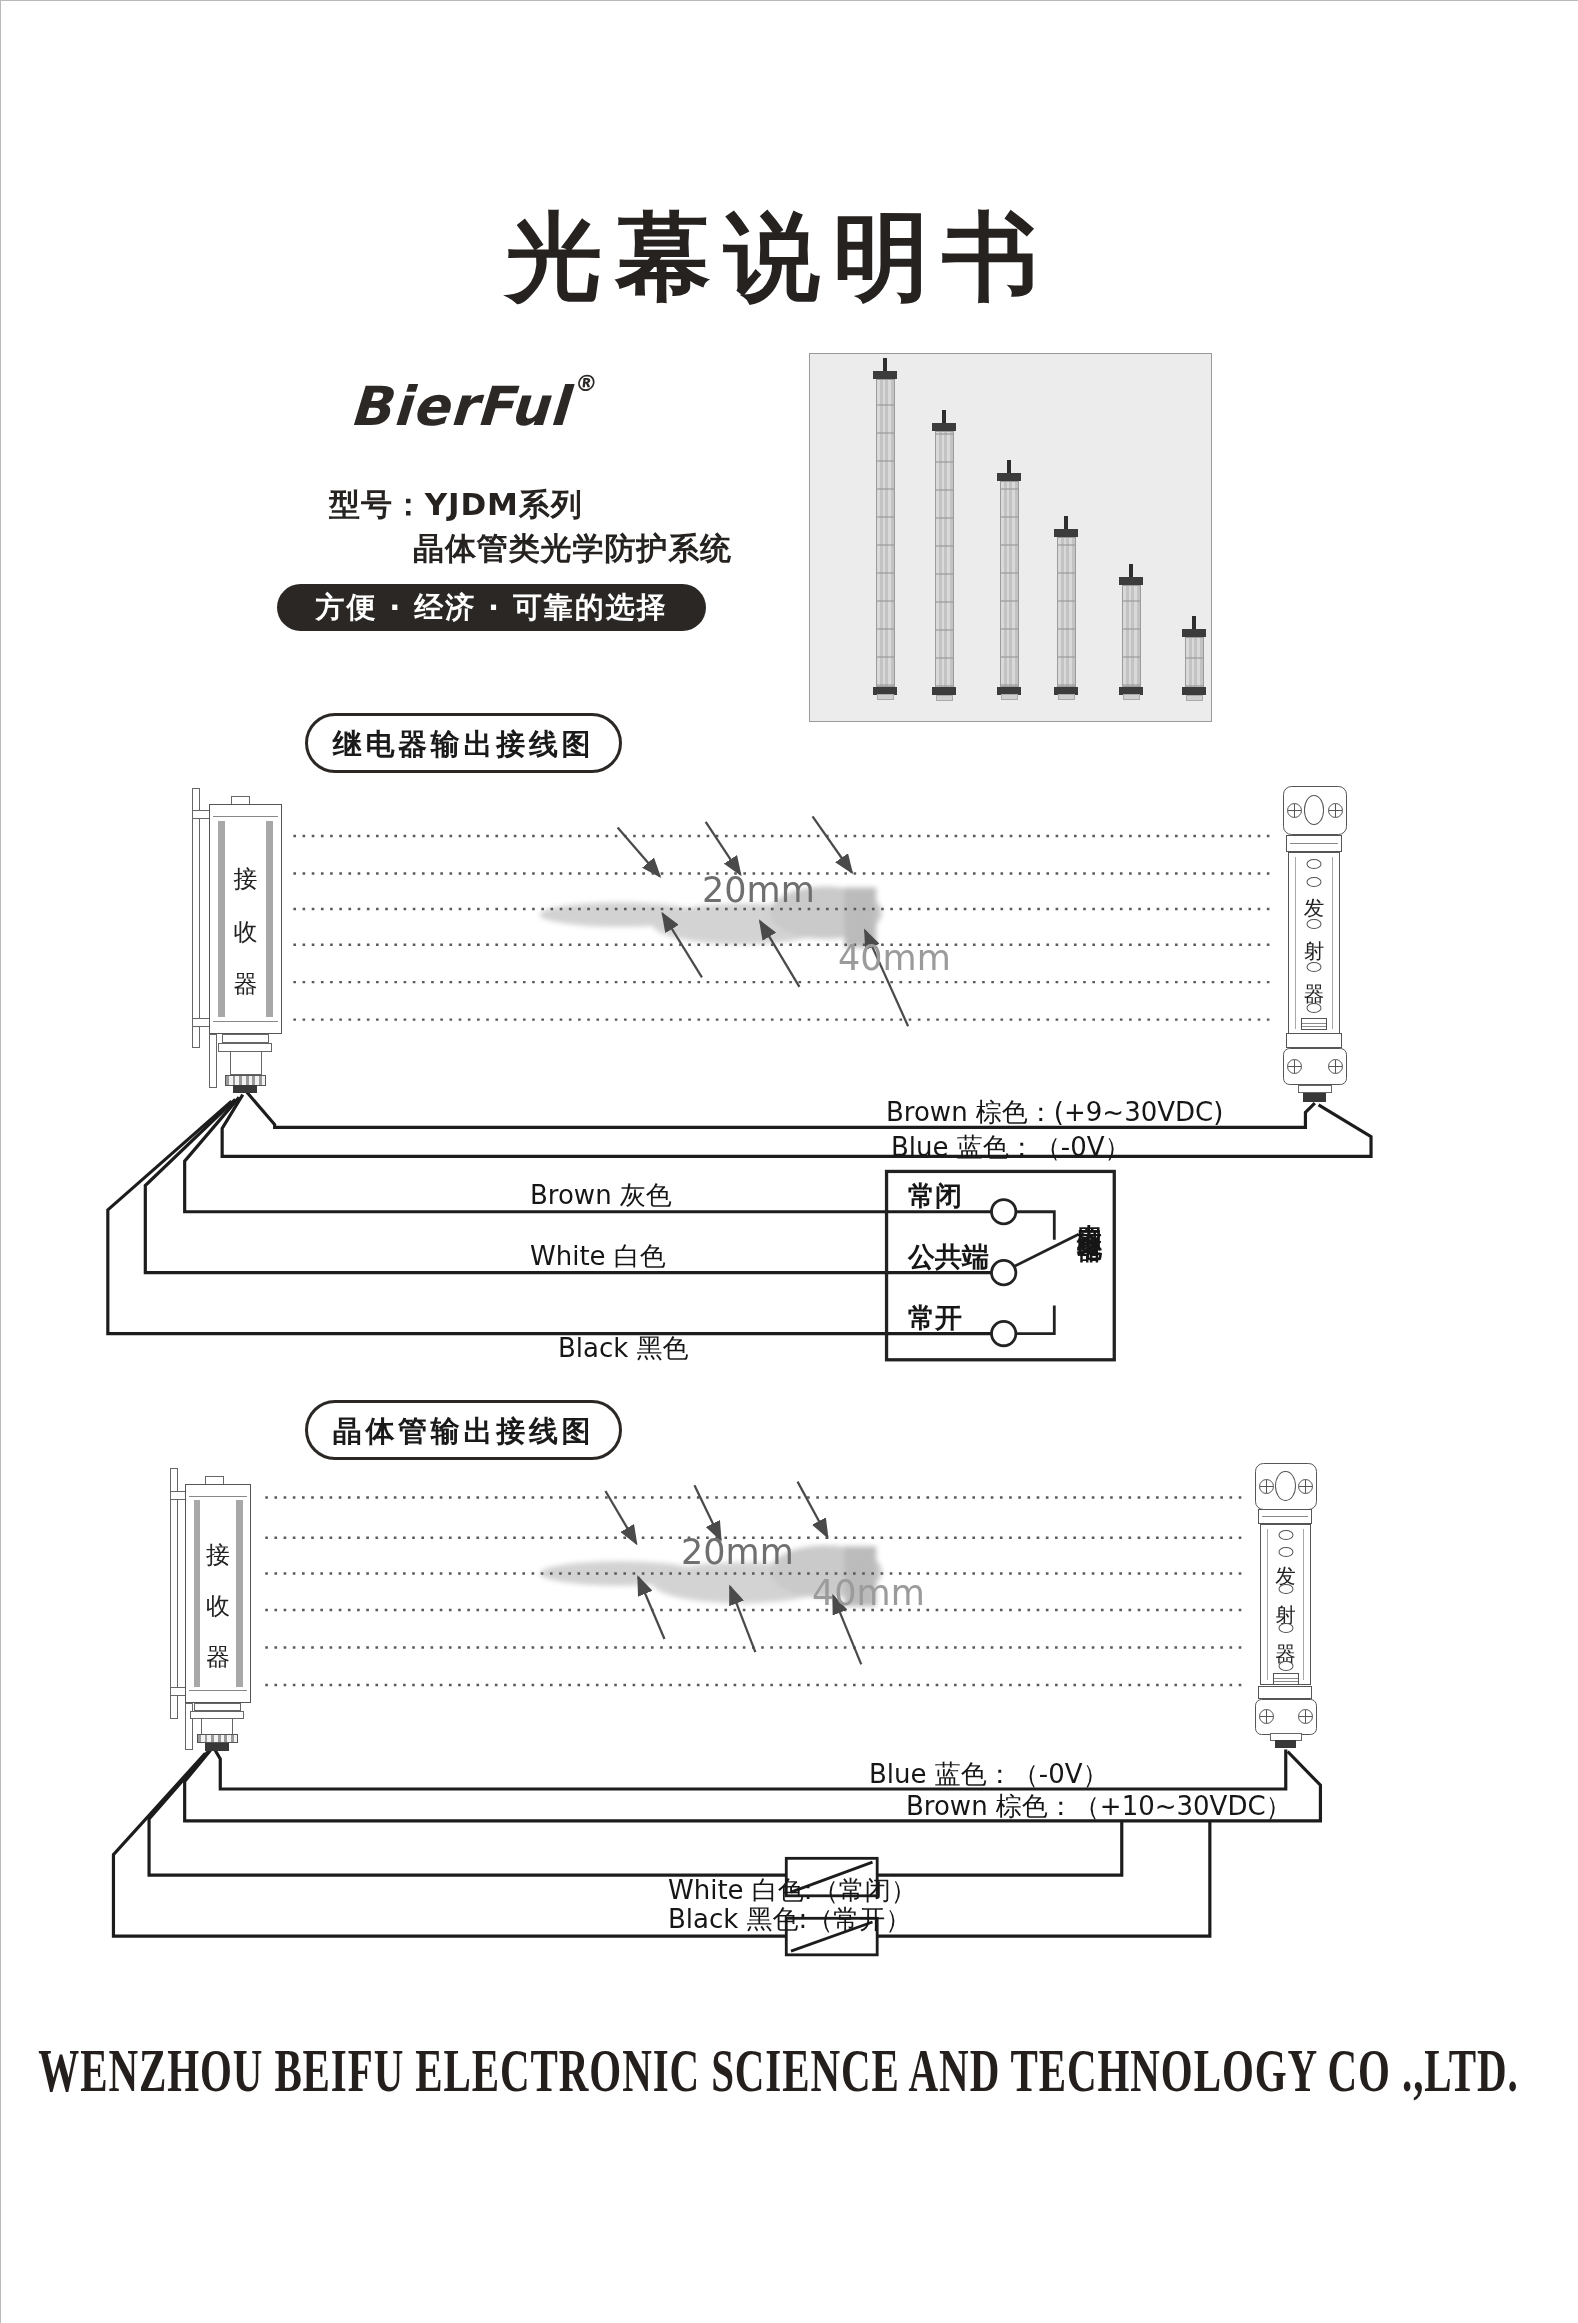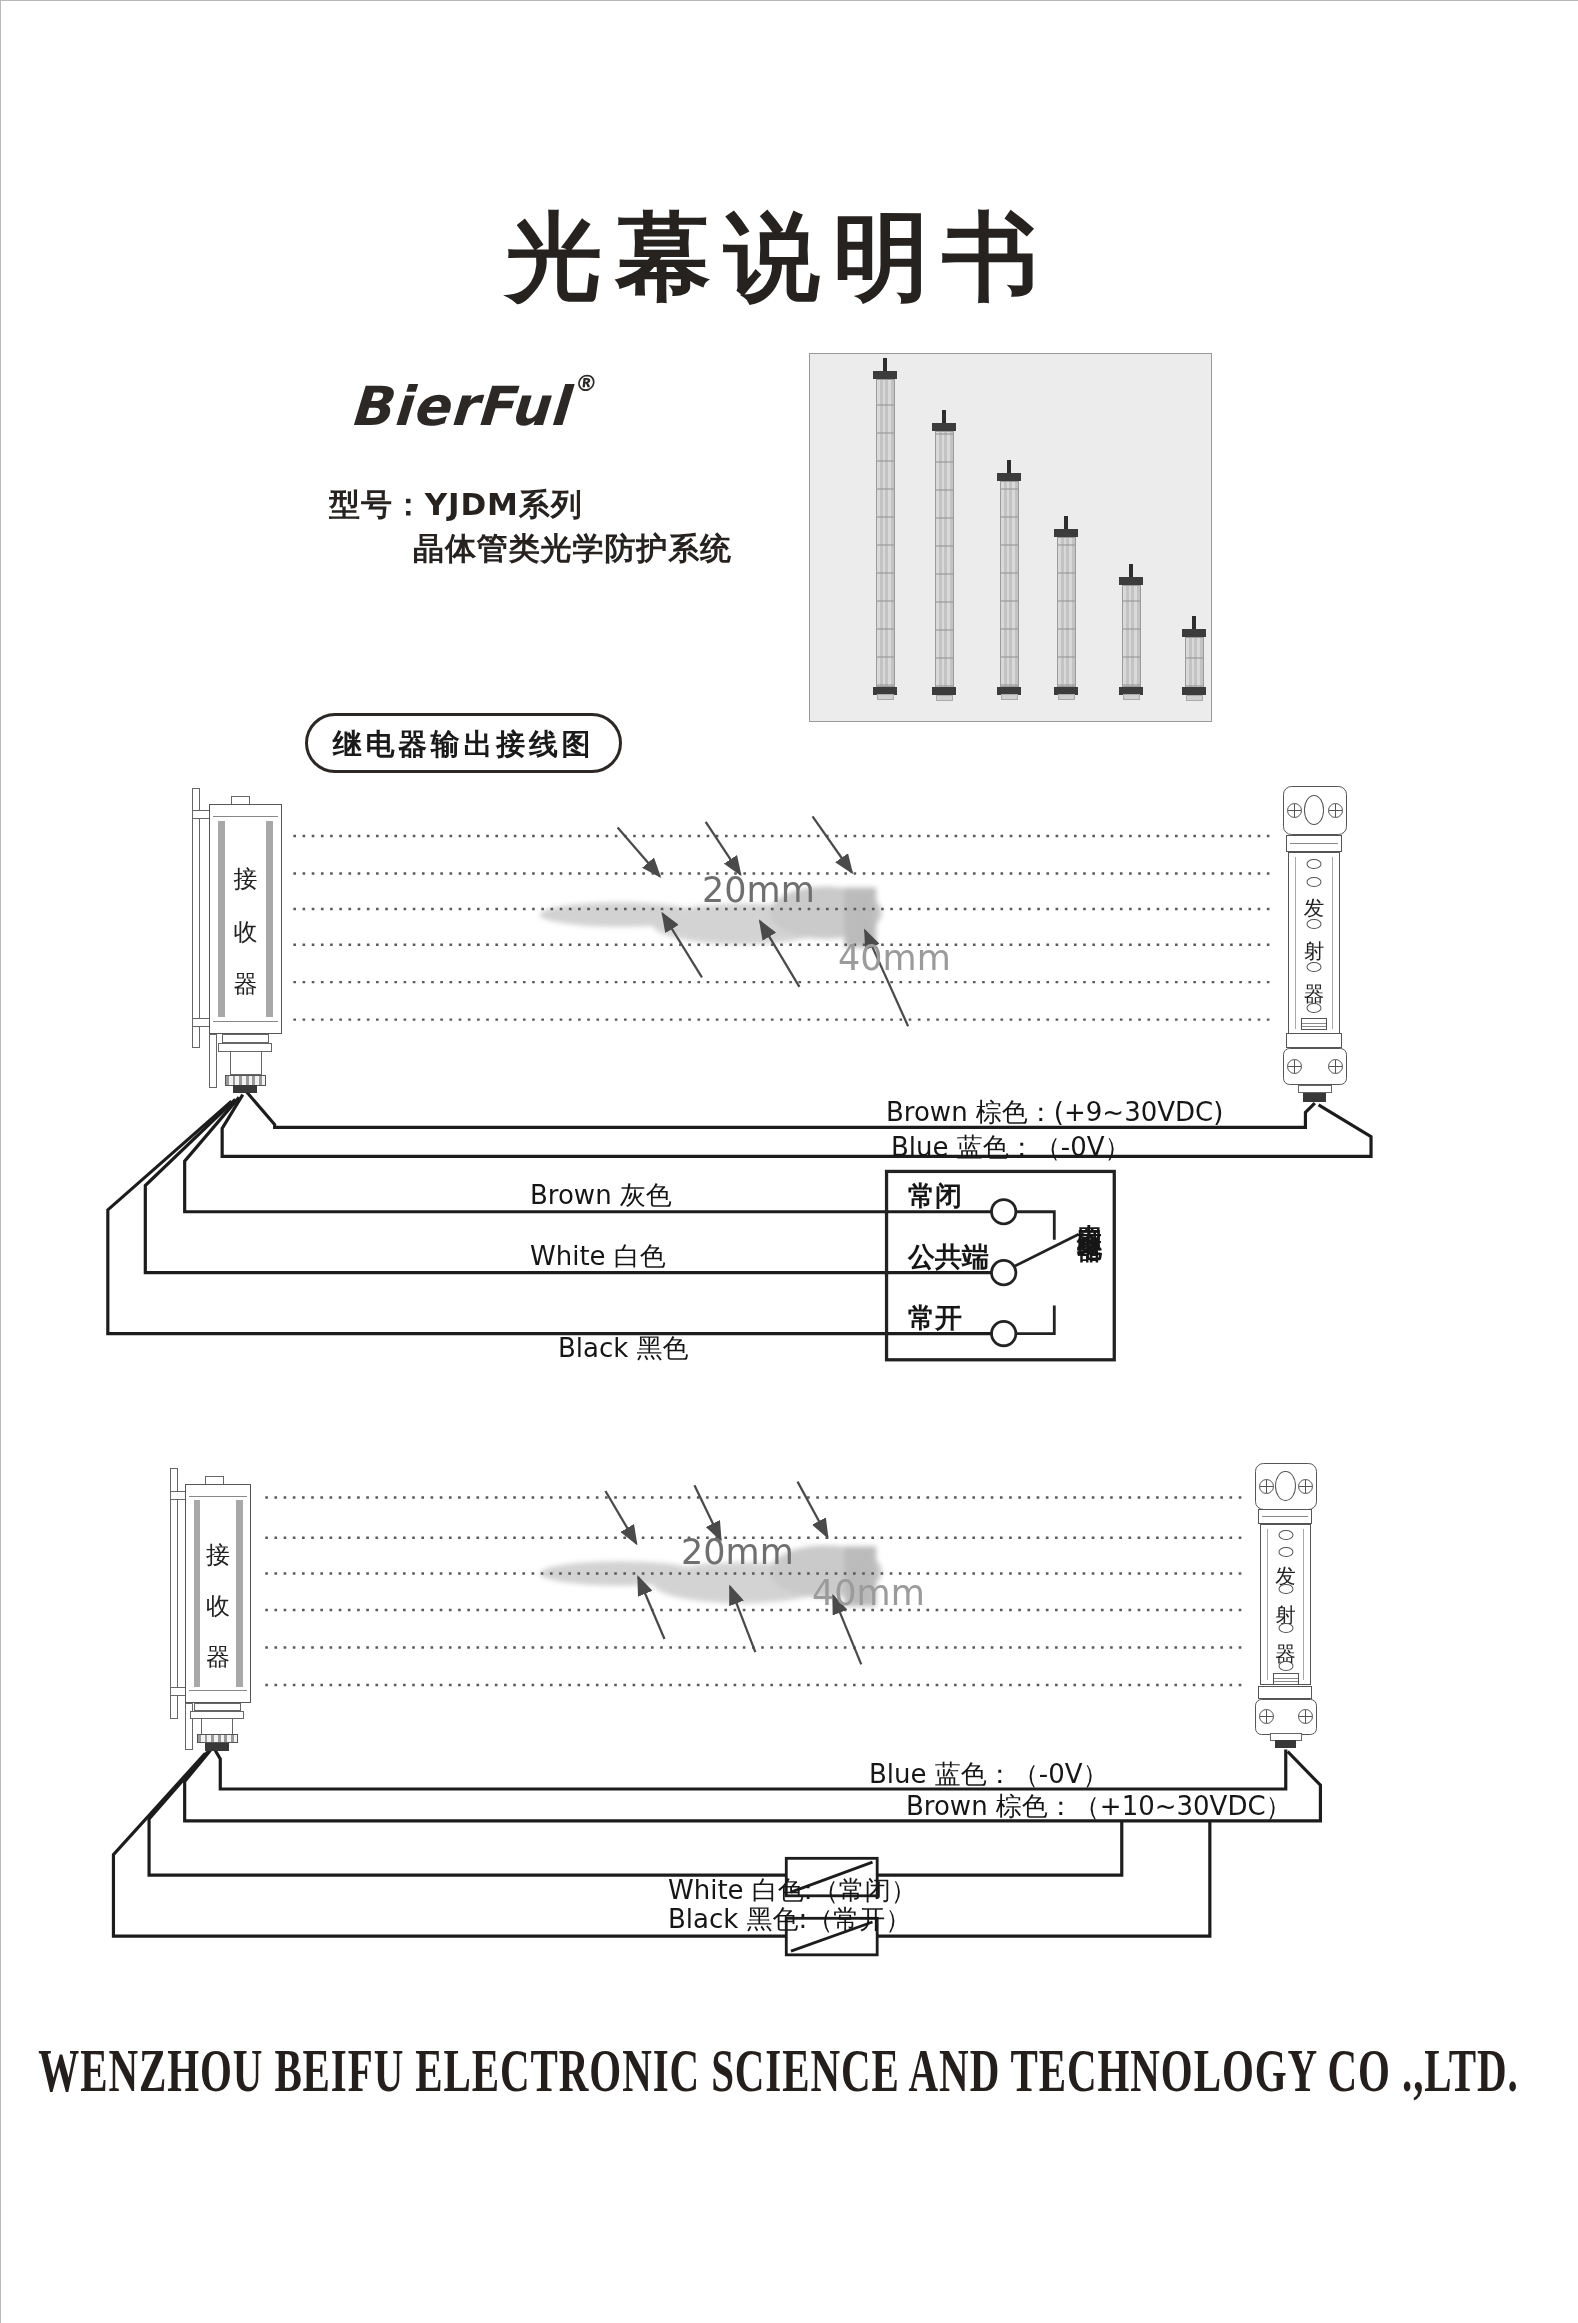--- a/index.html
+++ b/index.html
@@ -155,20 +155,21 @@
     <g stroke="#1c1c1c" stroke-width="3">
       <rect x="838" y="2046" width="97" height="39" fill="#fff"></rect>
       <line x1="843" y1="2081" x2="930" y2="2050"></line>
     </g>
   </svg>
 
   <div id="title">光幕说明书</div>
   <div id="brand"><span>BierFul</span><sup>®</sup></div>
   <div class="model" style="left:328px;top:483px;">型号：YJDM系列</div>
   <div class="model" style="left:412px;top:527px;">晶体管类光学防护系统</div>
+  <div id="slogan">方便 · 经济 · 可靠的选择</div>
 
   <div id="photo">
     <div class="bar" style="left:63px;height:344px;">
         <div class="ant" style="top:0;"></div>
         <div class="cap" style="top:13px;"></div>
         <div class="bod" style="top:20.6px;height:308px;"></div>
         <div class="cap" style="top:329px;"></div>
         <div class="base" style="top:336px;"></div>
       </div>
     <div class="bar" style="left:122px;height:292px;">
@@ -266,20 +267,21 @@
   <div class="lbl" style="left:890px;top:1129px;">Blue 蓝色：（-0V）</div>
   <div class="lbl" style="left:529px;top:1177px;">Brown 灰色</div>
   <div class="lbl" style="left:529px;top:1238px;">White 白色</div>
   <div class="lbl" style="left:529px;top:1330px;margin-left:28px;">Black 黑色</div>
 
   <div class="lbl" style="left:907px;top:1177px;font-weight:600;font-size:27px;">常闭</div>
   <div class="lbl" style="left:907px;top:1238px;font-weight:600;font-size:27px;">公共端</div>
   <div class="lbl" style="left:907px;top:1299px;font-weight:600;font-size:27px;">常开</div>
   <div class="relayname" style="left:1072px;top:1202px;height:146px;">内置继电器</div>
 
+  <div class="bubble" style="left:304px;top:1399px;width:317px;">晶体管输出接线图</div>
 
   <div class="thin" style="left:169px;top:1467px;width:8.4px;height:251px;"></div>
   <div class="thin" style="left:169px;top:1490px;width:22.5px;height:9.4px;"></div>
   <div class="thin" style="left:169px;top:1686px;width:22.5px;height:9.4px;"></div>
   <div class="thin" style="left:204px;top:1475px;width:19px;height:9.4px;"></div>
   <div class="frame" style="left:184px;top:1483px;width:66px;height:219px;">
     <div class="hline" style="top:11.2px;"></div>
       <div class="hline" style="bottom:11.2px;"></div>
     <div class="strip" style="left:7.5px;top:15px;bottom:15px;width:6.6px;"></div>
     <div class="strip" style="right:7.5px;top:15px;bottom:15px;width:6.6px;"></div>

